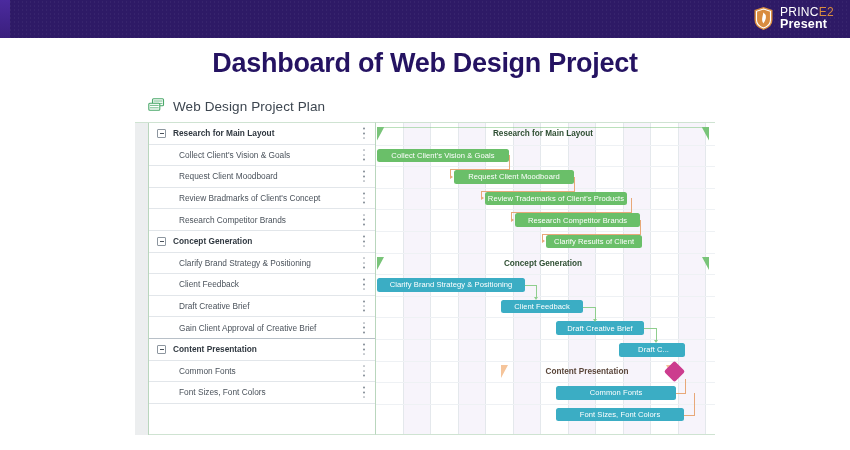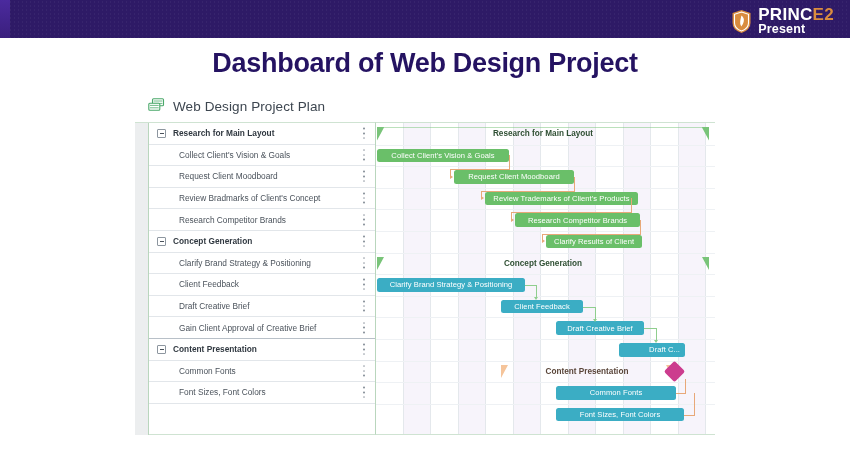--- a/index.html
+++ b/index.html
@@ -25,21 +25,21 @@
     position: absolute; left: 0; top: 0; width: 10px; height: 38px;
     background: linear-gradient(180deg,#4b2a9e,#3a1f7d);
   }
   .logo {
     position: absolute; right: 16px; top: 6px;
     display: flex; align-items: center; gap: 6px;
   }
   .logo-shield { width: 21px; height: 25px; flex: none; }
   .logo-text { line-height: 1.02; }
   .logo-line1 {
-    font-size: 17px; font-weight: 700; letter-spacing: .3px;
+    font-size: 12px; font-weight: 400; letter-spacing: .3px;
     color: #ffffff; white-space: nowrap;
   }
   .logo-line1 .accent { color: #d98c3f; }
   .logo-line2 {
     font-size: 12.5px; font-weight: 700; letter-spacing: .2px;
     color: #ffffff; white-space: nowrap;
   }
 
   
   .page-title {
@@ -400,21 +400,21 @@
           <div class="body"></div>
           <span class="txt">Research for Main Layout</span>
         </div>
 
         <div class="bar green" style="left:1px; top:25.5px; width:132px;">
           <span>Collect Client's Vision &amp; Goals</span>
         </div>
         <div class="bar green" style="left:78px; top:47.1px; width:120px;">
           <span>Request Client Moodboard</span>
         </div>
-        <div class="bar green" style="left:109px; top:68.7px; width:153px;">
+        <div class="bar green" style="left:109px; top:68.7px; width:142px;">
           <span>Review Trademarks of Client's Products</span>
         </div>
         <div class="bar green" style="left:139px; top:90.3px; width:125px;">
           <span>Research Competitor Brands</span>
         </div>
         <div class="bar green" style="left:170px; top:111.9px; width:96px;">
           <span>Clarify Results of Client</span>
         </div>
 
         <div class="dep v" style="left:133px; top:32px; height:14px;"></div>
@@ -444,21 +444,21 @@
 
         <div class="bar teal" style="left:1px; top:155.2px; width:148px;">
           <span>Clarify Brand Strategy &amp; Positioning</span>
         </div>
         <div class="bar teal" style="left:125px; top:176.8px; width:82px;">
           <span>Client Feedback</span>
         </div>
         <div class="bar teal" style="left:180px; top:198.4px; width:88px;">
           <span>Draft Creative Brief</span>
         </div>
-        <div class="bar teal" style="left:243px; top:220px; width:66px; justify-content:flex-end; padding-right:5px;">
+        <div class="bar teal" style="left:243px; top:220px; width:66px; justify-content:flex-end; padding-right:16px;">
           <span>Draft C...</span>
         </div>
 
         <div class="dep v g" style="left:160px; top:162px; height:13px;"></div>
         <div class="dep h g" style="left:149px; top:162px; width:12px;"></div>
         <div class="arrow down" style="left:157.5px; top:174px;"></div>
 
         <div class="dep v g" style="left:219px; top:183.5px; height:13px;"></div>
         <div class="dep h g" style="left:207px; top:183.5px; width:13px;"></div>
         <div class="arrow down" style="left:216.5px; top:195.5px;"></div>

